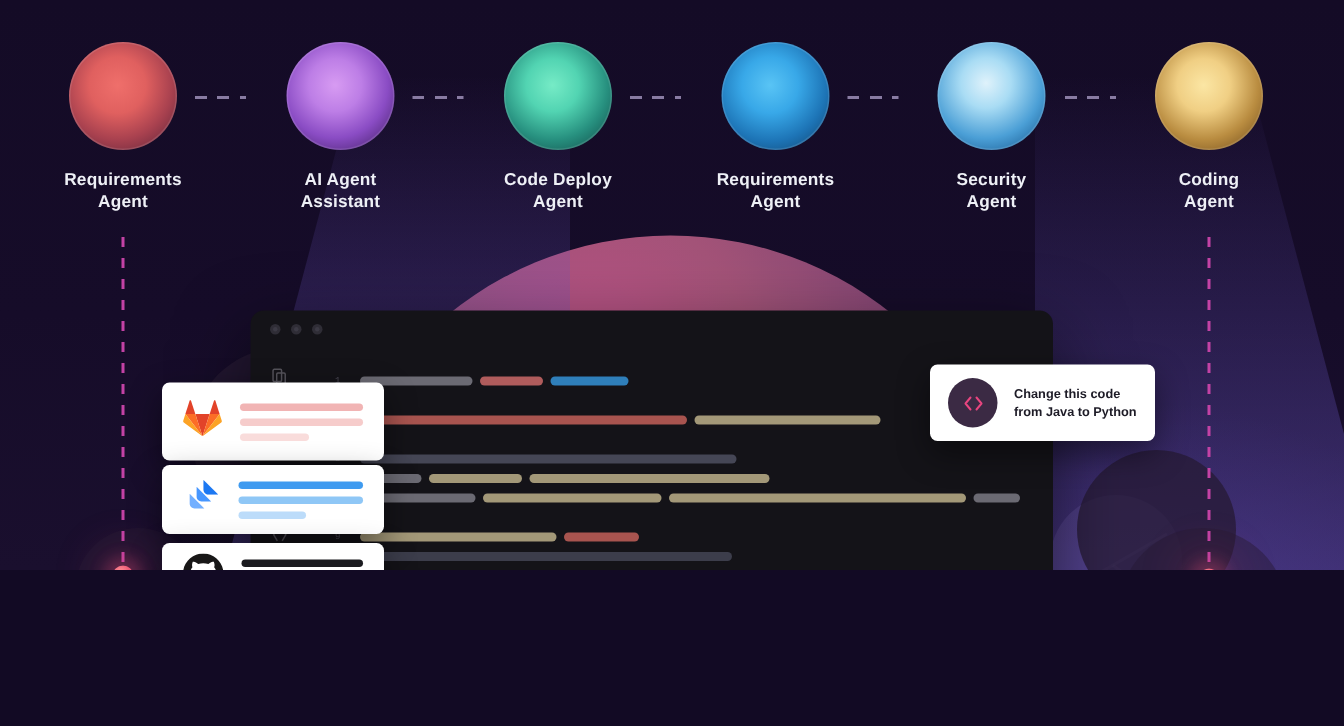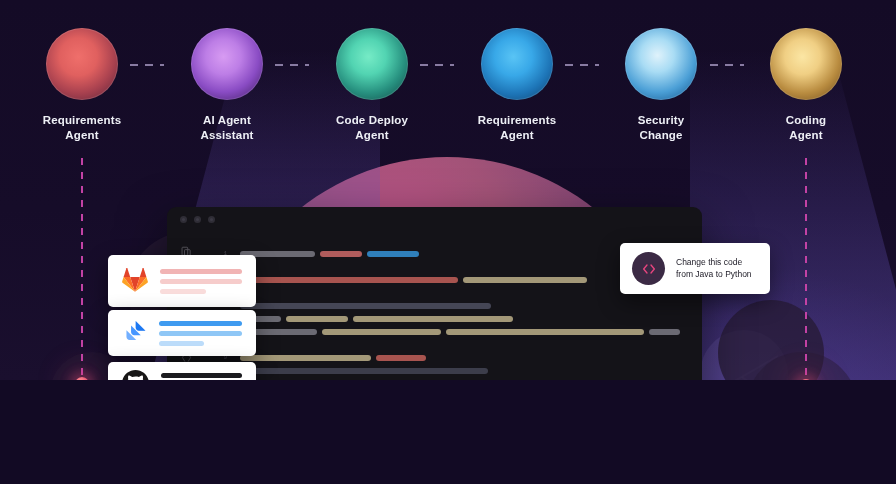--- a/index.html
+++ b/index.html
@@ -103,21 +103,21 @@
   
   .callout{
     position:absolute; left:620px; top:243px; width:150px; height:51px;
     background:#fff; border-radius:5px; box-shadow:0 8px 22px rgba(0,0,0,.45);
     display:flex; align-items:center; gap:11px; padding:0 12px;
   }
   .callout-icon{
     width:33px; height:33px; border-radius:50%; background:#3b2a44;
     display:flex; align-items:center; justify-content:center; flex:0 0 33px;
   }
-  .callout-text{ font-size:8.5px; line-height:11.5px; color:#1d1b26; font-weight:400; }
+  .callout-text{ font-size:8.5px; line-height:11.5px; color:#1d1b26; font-weight:700; }
 </style>
 </head>
 <body>
 
 <div id="stage">
 
   <div class="bg-base"></div>
   <div class="planet"></div>
 
   <div class="beam beam-l"></div>
@@ -172,21 +172,21 @@
       <div class="agent-label">Requirements
 Agent</div>
     </div>
     <div class="dashrow" style="left:565px;width:34px;">
         <i></i>
       </div>
 
     <div class="agent" style="left:601px;">
       <div class="sphere" style="background:radial-gradient(circle at 45% 38%, #dff2fb 0%, #a9dcf4 28%, #4b9fd6 62%, #1b5f96 90%, #154c7c 100%);"></div>
       <div class="agent-label">Security
-Change</div>
+Agent</div>
     </div>
     <div class="dashrow" style="left:710px;width:34px;">
         <i></i>
       </div>
 
     <div class="agent" style="left:746px;">
       <div class="sphere" style="background:radial-gradient(circle at 45% 40%, #fbe6a4 0%, #f0cf84 30%, #b98c40 62%, #7a5420 90%, #5e4018 100%);"></div>
       <div class="agent-label">Coding
 Agent</div>
     </div>

